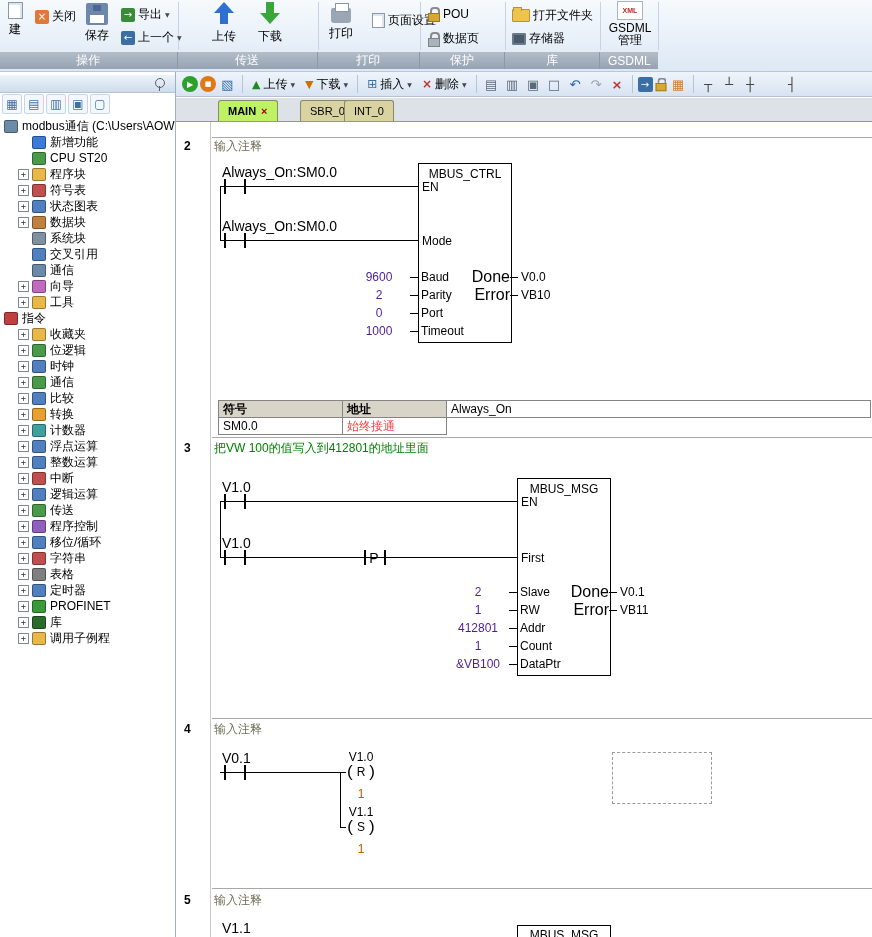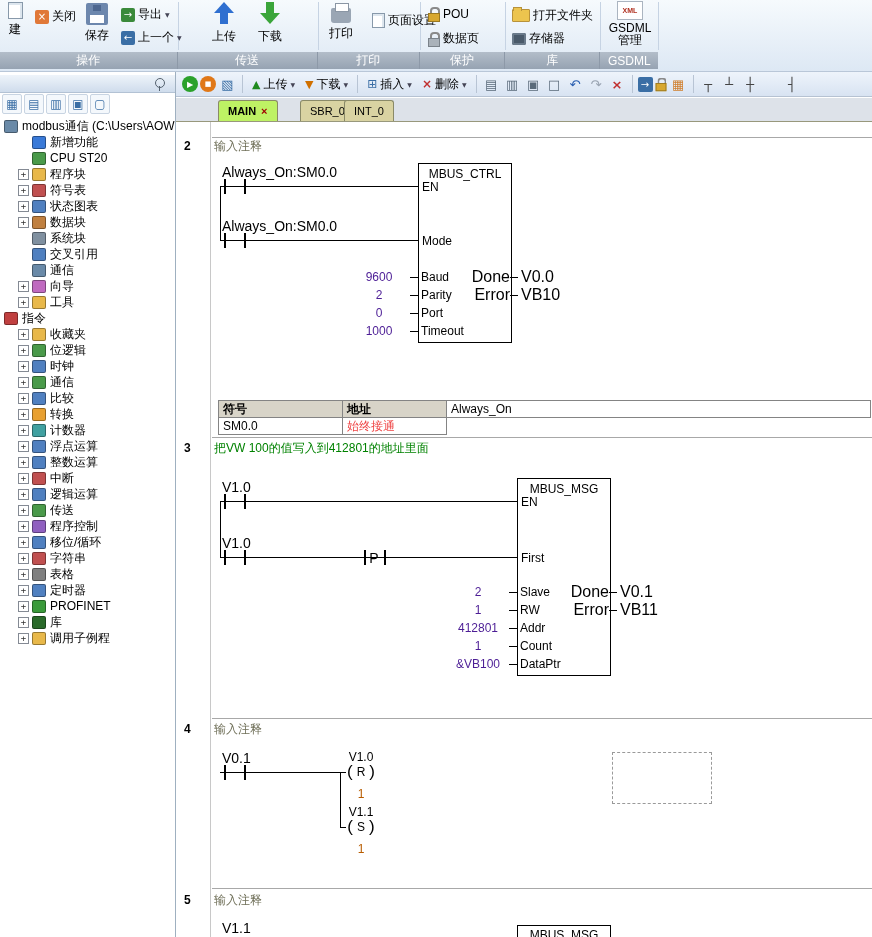--- a/index.html
+++ b/index.html
@@ -83,21 +83,21 @@
   .blk-title{position:absolute;top:3px;left:0;right:0;text-align:center;font-size:12px}
   .pinlbl{position:absolute;font-size:12px}
   .prows{position:absolute;width:140px}
   .prow{display:flex;align-items:center;height:18px}
   .pval{width:62px;text-align:center;font-size:12px;color:#4c1d95}
   .ptick{width:8px;border-top:1px solid #000}
   .pname{padding-left:3px;font-size:12px}
   .orows{position:absolute;width:140px}
   .orow{display:flex;align-items:center;height:18px}
   .oname{width:45px;text-align:right;font-size:16px}
-  .oval{padding-left:3px;font-size:16px}
+  .oval{padding-left:3px;font-size:12px}
   .coil{position:absolute;width:34px;height:18px;display:flex;align-items:center;justify-content:center;font-size:12px}
   .coil::before{content:"(";font-size:17px;margin-right:4px;font-weight:normal}
   .coil::after{content:")";font-size:17px;margin-left:4px}
   .cc{position:absolute;width:42px;text-align:center;font-size:12px}
   .selbox{position:absolute;border:1px dashed #9a9a9a}
   
   .symtable{position:absolute;left:218px;top:400px;display:grid;grid-template-columns:124px 104px 424px;
             border-top:1px solid #848484;border-left:1px solid #848484;font-size:12px}
   .sth{background:#d8d4c8;font-weight:bold;height:16px;line-height:16px;padding-left:4px;border-right:1px solid #848484;border-bottom:1px solid #848484}
   .stc{background:#fff;height:16px;line-height:16px;padding-left:4px;border-right:1px solid #848484;border-bottom:1px solid #848484}

